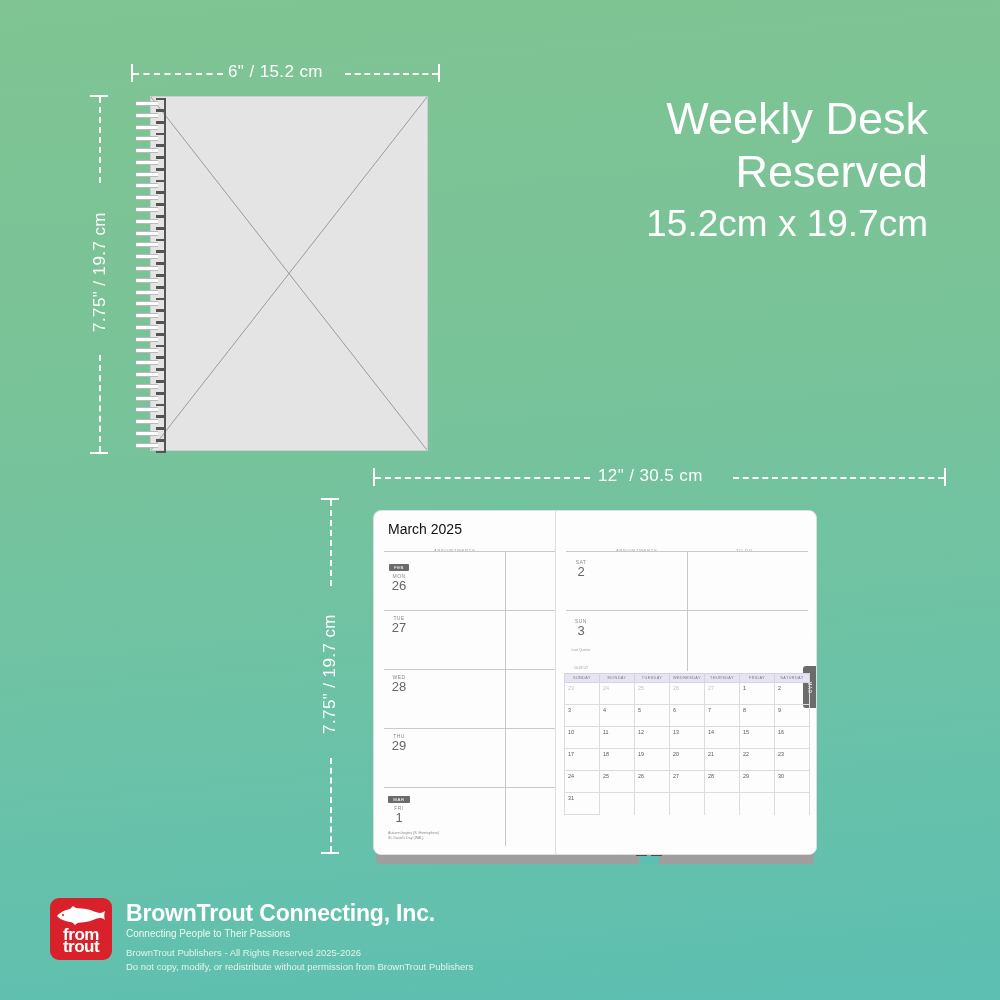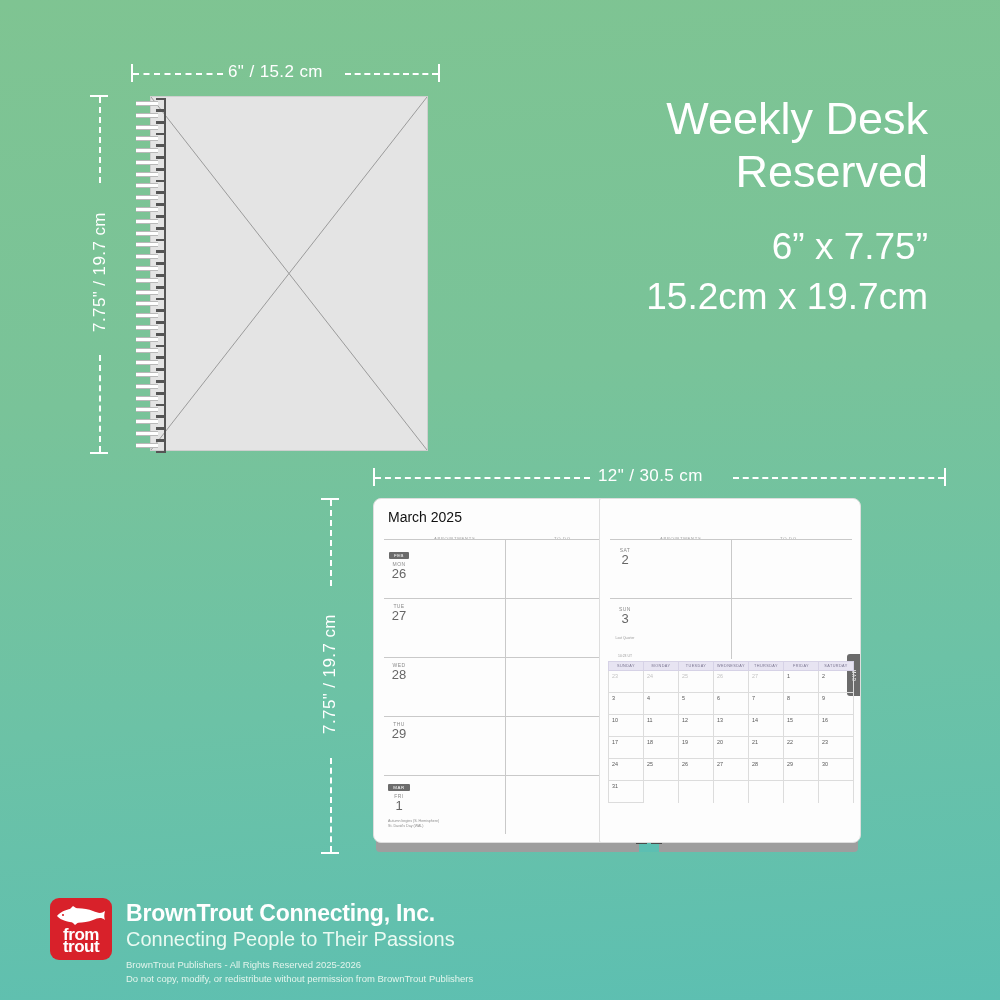--- a/index.html
+++ b/index.html
@@ -74,22 +74,22 @@
     right: 0; top: -2px;
     width: 8px; height: 9px;
     border: 2px solid #555;
     border-left: none;
     background: transparent;
   }
 
   
   #spread {
     position: absolute;
-    left: 373px; top: 498px;
-    width: 488px; height: 352px;
+    left: 373px; top: 510px;
+    width: 444px; height: 352px;
   }
   .page {
     position: absolute;
     top: 0; height: 345px;
     background: #fdfdfd;
     border: 1px solid #dedede;
     overflow: hidden;
   }
   .page.left  { left: 0;    width: 262px; border-radius: 8px 2px 2px 8px; }
   .page.right { right: 0;   width: 262px; border-radius: 2px 8px 8px 2px; }
@@ -215,21 +215,21 @@
   .logo-badge .fishwrap { position:absolute; left:3px; top:5px; width:56px; height:24px; }
   .logo-badge .lw {
     position: absolute; left: 0; right: 0;
     color: #fff; font-weight: bold; text-align: center;
     letter-spacing: -.5px;
   }
   .logo-badge .lw.a { top: 27px; font-size: 17px; }
   .logo-badge .lw.b { top: 39px; font-size: 17px; }
   .ftxt { color: #fff; padding-top: 2px; }
   .ftxt .f1 { font-size: 23px; font-weight: bold; letter-spacing: -.2px; }
-  .ftxt .f2 { font-size: 20px; margin-top: 1px; color: #eafaf2; }
+  .ftxt .f2 { font-size: 10px; margin-top: 1px; color: #eafaf2; }
   .ftxt .f3 { font-size: 9.5px; margin-top: 7px; color: #e3f4ec; line-height: 1.5; }
 </style>
 </head>
 <body>
 
 <div>
   <div class="cap-v" style="left:131px; top:64px; height:18px;"></div>
   <div class="cap-v" style="left:438px; top:64px; height:18px;"></div>
   <div class="dash-h" style="left:133px; top:73px; width:90px;"></div>
   <div class="dash-h" style="left:345px; top:73px; width:93px;"></div>
@@ -281,21 +281,20 @@
       <div class="coil"></div>
       <div class="coil"></div>
     <div class="coil"></div>
       <div class="coil"></div>
   </div>
 </div>
 
 <div id="headline">
   <div class="h1">Weekly Desk</div>
   <div class="h1">Reserved</div>
-  <div class="h2">6” x 7.75”</div>
   <div class="h2" style="margin-top:3px">15.2cm x 19.7cm</div>
 </div>
 
 <div>
   <div class="cap-v" style="left:373px; top:468px; height:18px;"></div>
   <div class="cap-v" style="left:944px; top:468px; height:18px;"></div>
   <div class="dash-h" style="left:375px; top:477px; width:215px;"></div>
   <div class="dash-h" style="left:733px; top:477px; width:211px;"></div>
   <div class="dim-label" style="position:absolute; left:598px; top:466px;">12" / 30.5 cm</div>
 </div>

